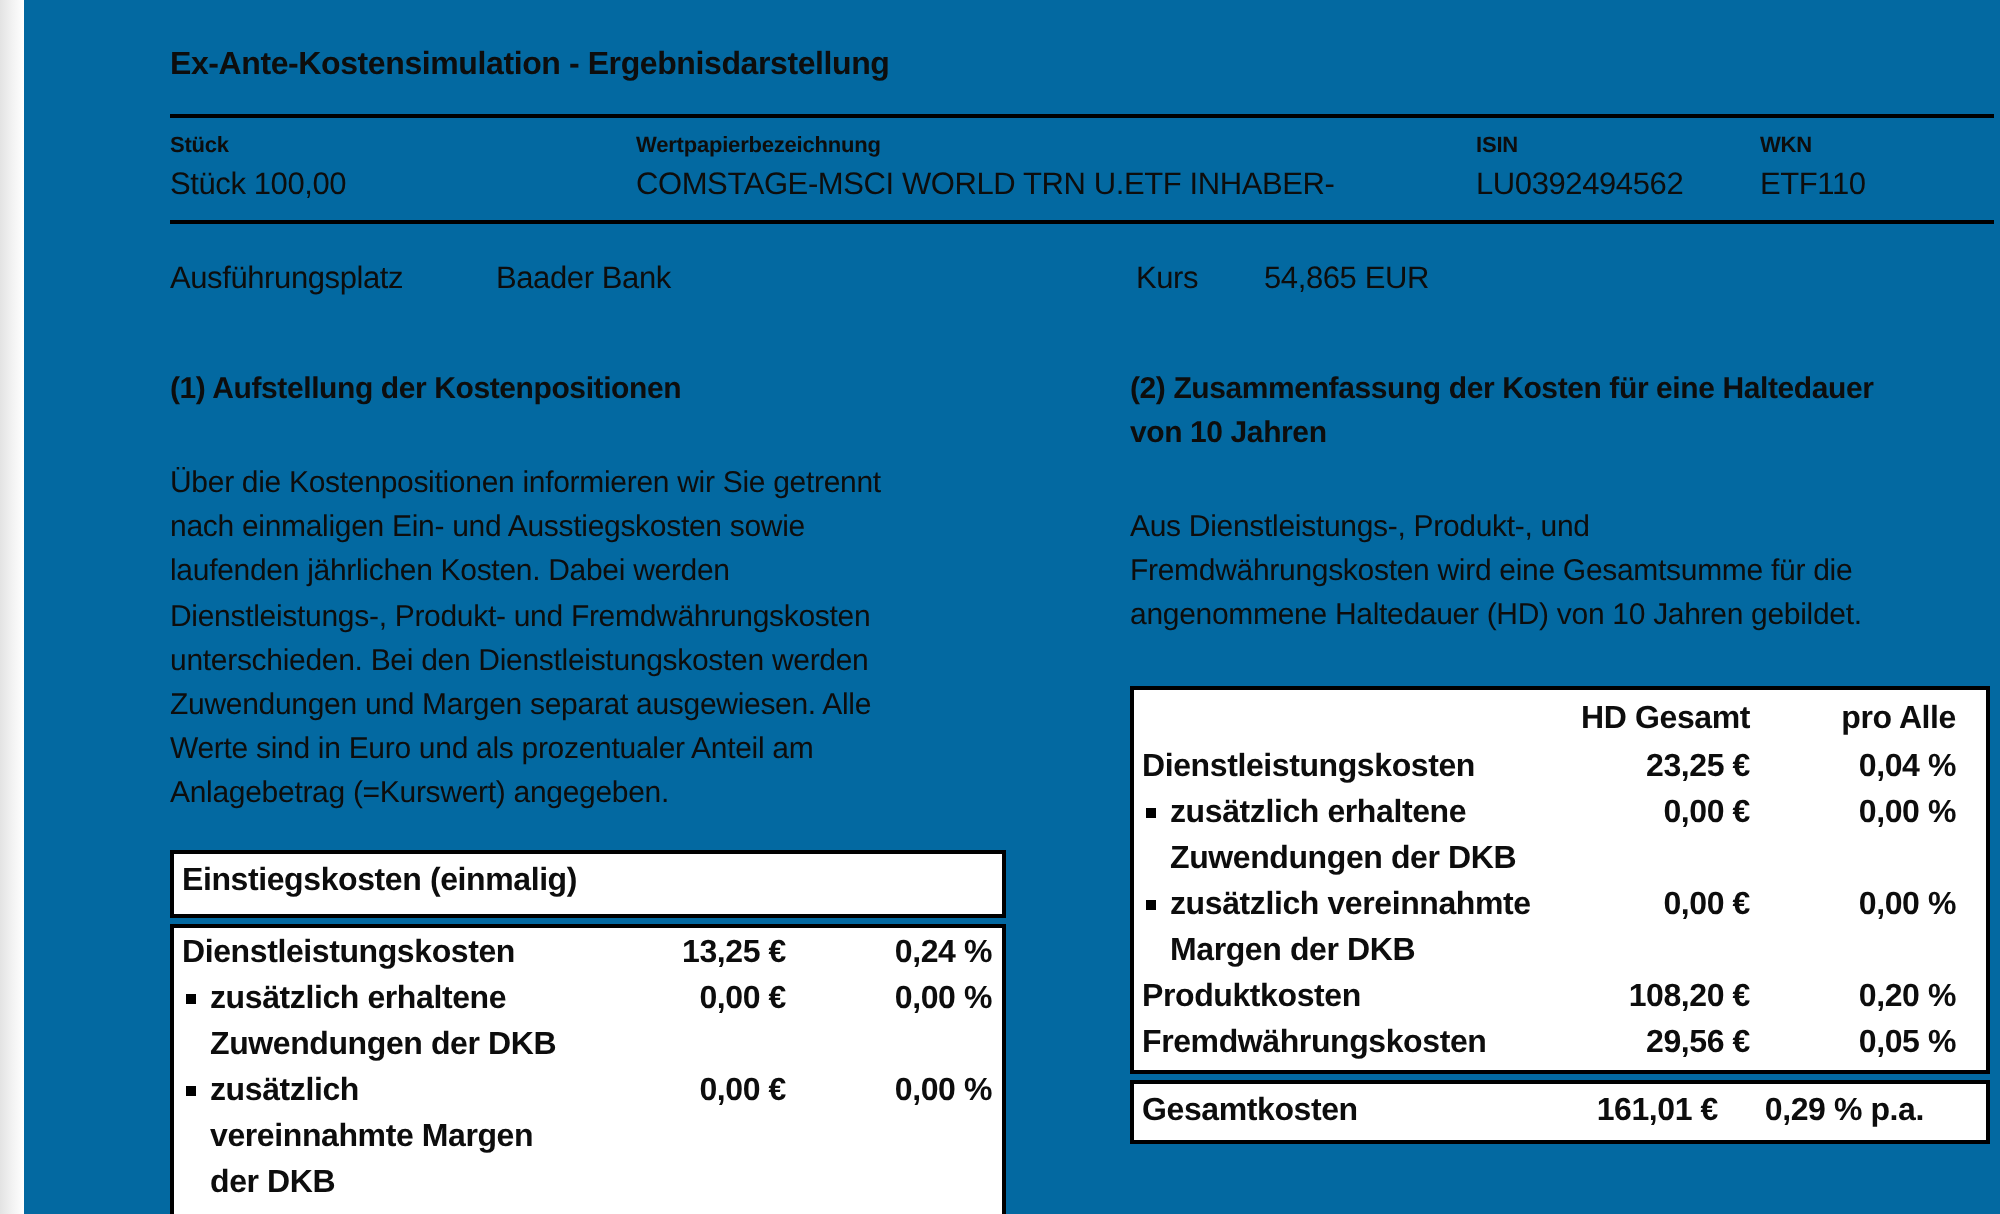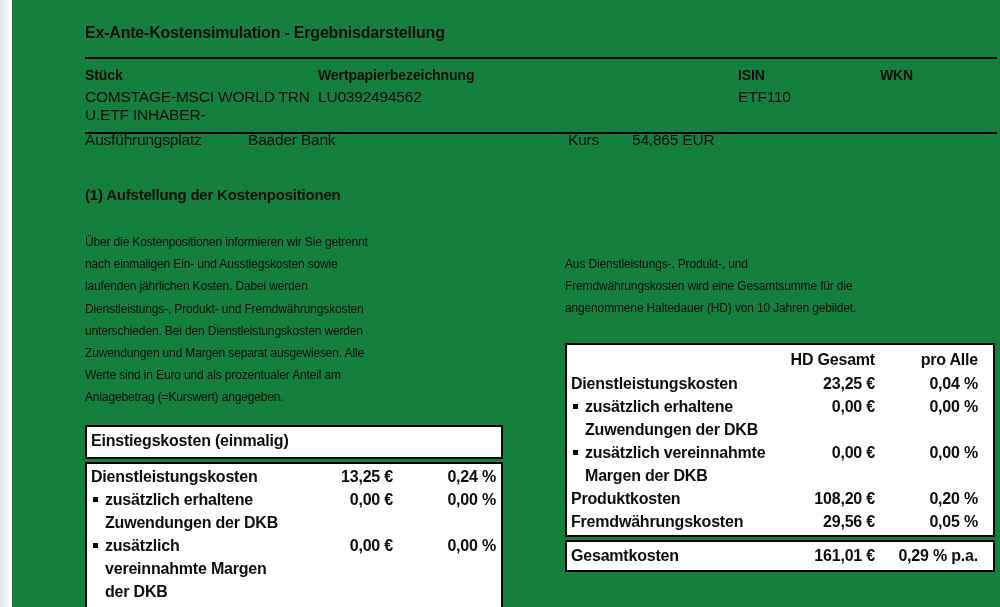--- a/index.html
+++ b/index.html
@@ -1,72 +1,72 @@
 <!DOCTYPE html>
 <html lang="de"><head>
 <meta charset="utf-8">
 <style>
   html, body { margin:0; padding:0; }
   body {
     width:1000px; height:607px; overflow:hidden; position:relative;
     background:#ffffff; color:#0d0d0d;
     font-family:"Liberation Sans", sans-serif;
   }
-  .page { position:absolute; inset:0; background:#15803d; }
+  .page { position:absolute; inset:0; background:#0369a1; }
   .scan-edge {
     position:absolute; left:0; top:0; width:12px; height:100%;
     background:linear-gradient(to right, #e3e3e3 0%, #f2f2f2 50%, #ffffff 100%);
   }
 
   
   .title {
     position:absolute; left:85px; top:24px;
     font-size:16px; font-weight:bold; letter-spacing:-0.2px;
   }
 
   
   .sec-table {
     position:absolute; left:85px; top:57px; width:912px;
     border-top:2px solid #000; border-bottom:2px solid #000;
   }
   .sec-grid { display:grid; grid-template-columns:233px 420px 142px 1fr; }
-  .sec-header { padding-top:8px; font-size:14px; font-weight:bold; letter-spacing:-0.1px; }
+  .sec-header { padding-top:8px; font-size:11px; font-weight:bold; letter-spacing:-0.1px; }
   .sec-data   { font-size:15.5px; padding:5px 0 8px; letter-spacing:-0.2px; }
 
   
   .exec-row { position:absolute; left:85px; top:131px; width:912px; height:20px; font-size:15.5px; letter-spacing:-0.2px; }
   .exec-row span { position:absolute; top:0; white-space:nowrap; }
   .exec-label { left:0; }
   .exec-value { left:163px; }
   .kurs-label { left:483px; }
   .kurs-value { left:547px; }
 
   
   .heading {
     position:absolute; font-size:15px; font-weight:bold;
     line-height:22px; white-space:pre-line; letter-spacing:-0.2px;
   }
   .h-left  { left:85px;  top:184px; width:420px; }
   .h-right { left:565px; top:184px; width:432px; }
   .para {
-    position:absolute; font-size:12px; line-height:22.2px;
+    position:absolute; font-size:15px; line-height:22.2px;
     white-space:pre-line; letter-spacing:-0.15px;
   }
   .p-left  { left:85px;  top:231px; width:425px; }
   .p-right { left:565px; top:253px; width:435px; }
 
   
   .cost-table { position:absolute; font-size:16px; font-weight:bold; letter-spacing:-0.2px; }
   .left-table  { left:85px;  top:425px; width:418px; }
   .right-table { left:565px; top:343px; width:430px; }
   .box { border:2px solid #000; background:#fff; box-sizing:border-box; }
   .box + .box { margin-top:3px; }
   .header-box { padding:4px 4px 6px 4px; line-height:20px; }
   .body-box { padding:1px 0 2px 0; }
-  .total-box { padding:1px 0 2px 0; }
+  .total-box { padding:1px 16px 2px 0; }
 
   .row { display:grid; grid-template-columns:1fr 108px 103px; line-height:23px; padding-left:4px; align-items:start; }
   .left-table  .row { padding-right:5px; }
   .right-table .row { padding-right:15px; }
   .cell.eur, .cell.pct { text-align:right; white-space:nowrap; }
   .cell.label { position:relative; }
   .row.bulleted .cell.label { padding-left:14px; }
   .bullet { position:absolute; left:2px; top:9px; width:5px; height:5px; background:#000; }
   .header-row { line-height:24px; padding-top:2px; }
   .total-box .row { line-height:25px; }
@@ -80,34 +80,37 @@
   <div class="title">Ex-Ante-Kostensimulation - Ergebnisdarstellung</div>
 
   <div class="sec-table">
     <div class="sec-grid sec-header">
       <span>Stück</span>
       <span>Wertpapierbezeichnung</span>
       <span>ISIN</span>
       <span>WKN</span>
     </div>
     <div class="sec-grid sec-data">
+      <span>Stück 100,00</span>
       <span>COMSTAGE-MSCI WORLD TRN U.ETF INHABER-</span>
       <span>LU0392494562</span>
       <span>ETF110</span>
     </div>
   </div>
 
   <div class="exec-row">
     <span class="exec-label">Ausführungsplatz</span>
     <span class="exec-value">Baader Bank</span>
     <span class="kurs-label">Kurs</span>
     <span class="kurs-value">54,865 EUR</span>
   </div>
 
   <div class="heading h-left">(1) Aufstellung der Kostenpositionen</div>
+  <div class="heading h-right">(2) Zusammenfassung der Kosten für eine Haltedauer
+von 10 Jahren</div>
 
   <div class="para p-left">Über die Kostenpositionen informieren wir Sie getrennt
 nach einmaligen Ein- und Ausstiegskosten sowie
 laufenden jährlichen Kosten. Dabei werden
 Dienstleistungs-, Produkt- und Fremdwährungskosten
 unterschieden. Bei den Dienstleistungskosten werden
 Zuwendungen und Margen separat ausgewiesen. Alle
 Werte sind in Euro und als prozentualer Anteil am
 Anlagebetrag (=Kurswert) angegeben.</div>
   <div class="para p-right">Aus Dienstleistungs-, Produkt-, und

